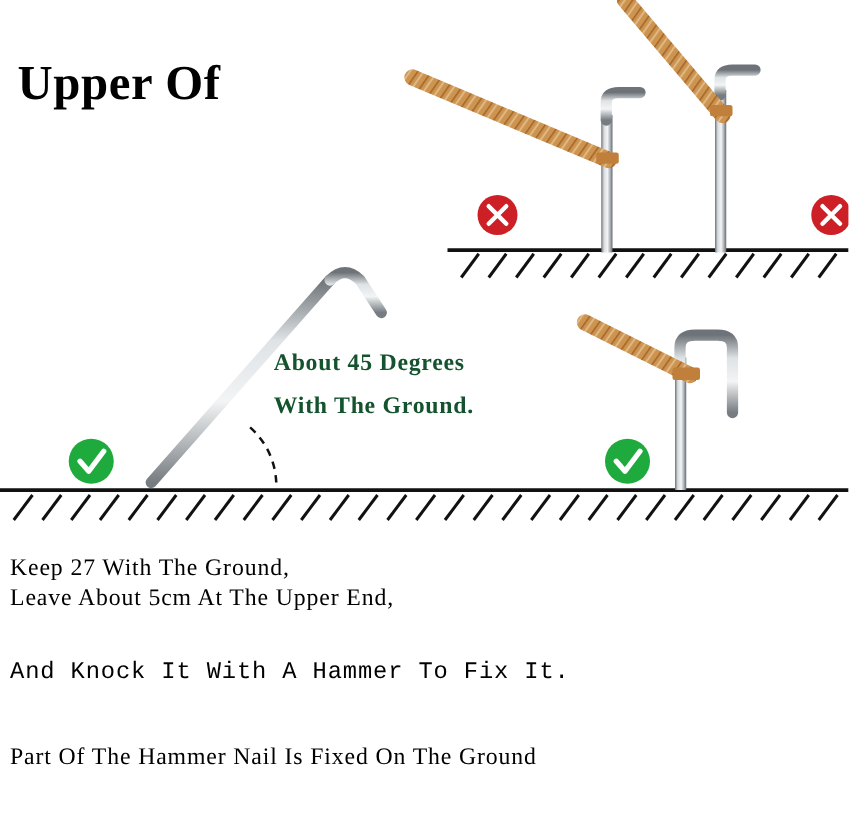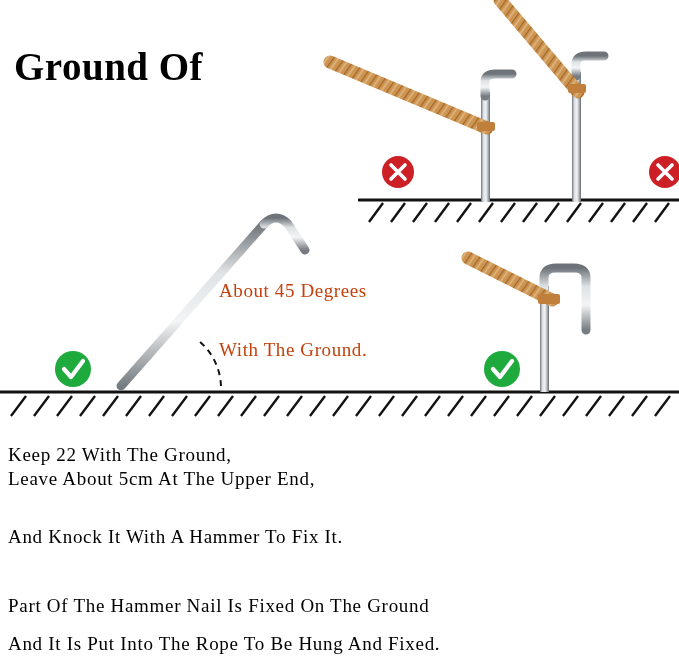--- a/index.html
+++ b/index.html
@@ -29,50 +29,51 @@
   }
   .svg-layer {
     position: absolute;
     left: 0;
     top: 0;
     width: 679px;
     height: 663px;
   }
   .anno {
     position: absolute;
-    color: #c2410c;
+    color: #14532d;
     font-family: "Liberation Serif", serif;
     font-size: 19px;
     letter-spacing: 0.6px;
     white-space: nowrap;
+    font-weight: bold;
   }
   #anno-1 { left: 219px; top: 280px; }
-  #anno-2 { left: 219px; top: 314px; margin-top: 25px; }
+  #anno-2 { left: 219px; top: 314px; }
   .caption {
     position: absolute;
     left: 8px;
     color: #000000;
     font-family: "Liberation Serif", serif;
     font-size: 19px;
     letter-spacing: 0.7px;
     white-space: nowrap;
   }
   #cap-1 { top: 444px; }
   #cap-2 { top: 468px; }
-  #cap-3 { top: 526px; }
+  #cap-3 { top: 526px; font-family: Liberation Mono, monospace; }
   #cap-4 { top: 595px; }
   #cap-5 { top: 633px; }
 </style>
 </head>
 <body>
 
 <div id="page">
 
   <div id="title">
-    <div>Ground Of</div>
+    <div>Upper Of</div>
   </div>
 
   <svg class="svg-layer" viewBox="0 0 679 663">
     <defs>
       <linearGradient id="metal" x1="0" y1="0" x2="1" y2="0">
         <stop offset="0%" stop-color="#6d7378"></stop>
         <stop offset="25%" stop-color="#d9dde0"></stop>
         <stop offset="55%" stop-color="#f2f4f5"></stop>
         <stop offset="80%" stop-color="#a8aeb3"></stop>
         <stop offset="100%" stop-color="#666b70"></stop>
@@ -208,19 +209,18 @@
     </g>
     <g>
       <circle cx="502" cy="369" r="18" fill="#1faa3d"></circle>
       <path d="M493 369 L500 377 L512 361" stroke="#ffffff" stroke-width="4.2" fill="none" stroke-linecap="round" stroke-linejoin="round"></path>
     </g>
   </svg>
 
   <div class="anno" id="anno-1">About 45 Degrees</div>
   <div class="anno" id="anno-2">With The Ground.</div>
 
-  <div class="caption" id="cap-1">Keep 22 With The Ground,</div>
+  <div class="caption" id="cap-1">Keep 27 With The Ground,</div>
   <div class="caption" id="cap-2">Leave About 5cm At The Upper End,</div>
   <div class="caption" id="cap-3">And Knock It With A Hammer To Fix It.</div>
   <div class="caption" id="cap-4">Part Of The Hammer Nail Is Fixed On The Ground</div>
-  <div class="caption" id="cap-5">And It Is Put Into The Rope To Be Hung And Fixed.</div>
 
 </div>
 
 </body></html>

